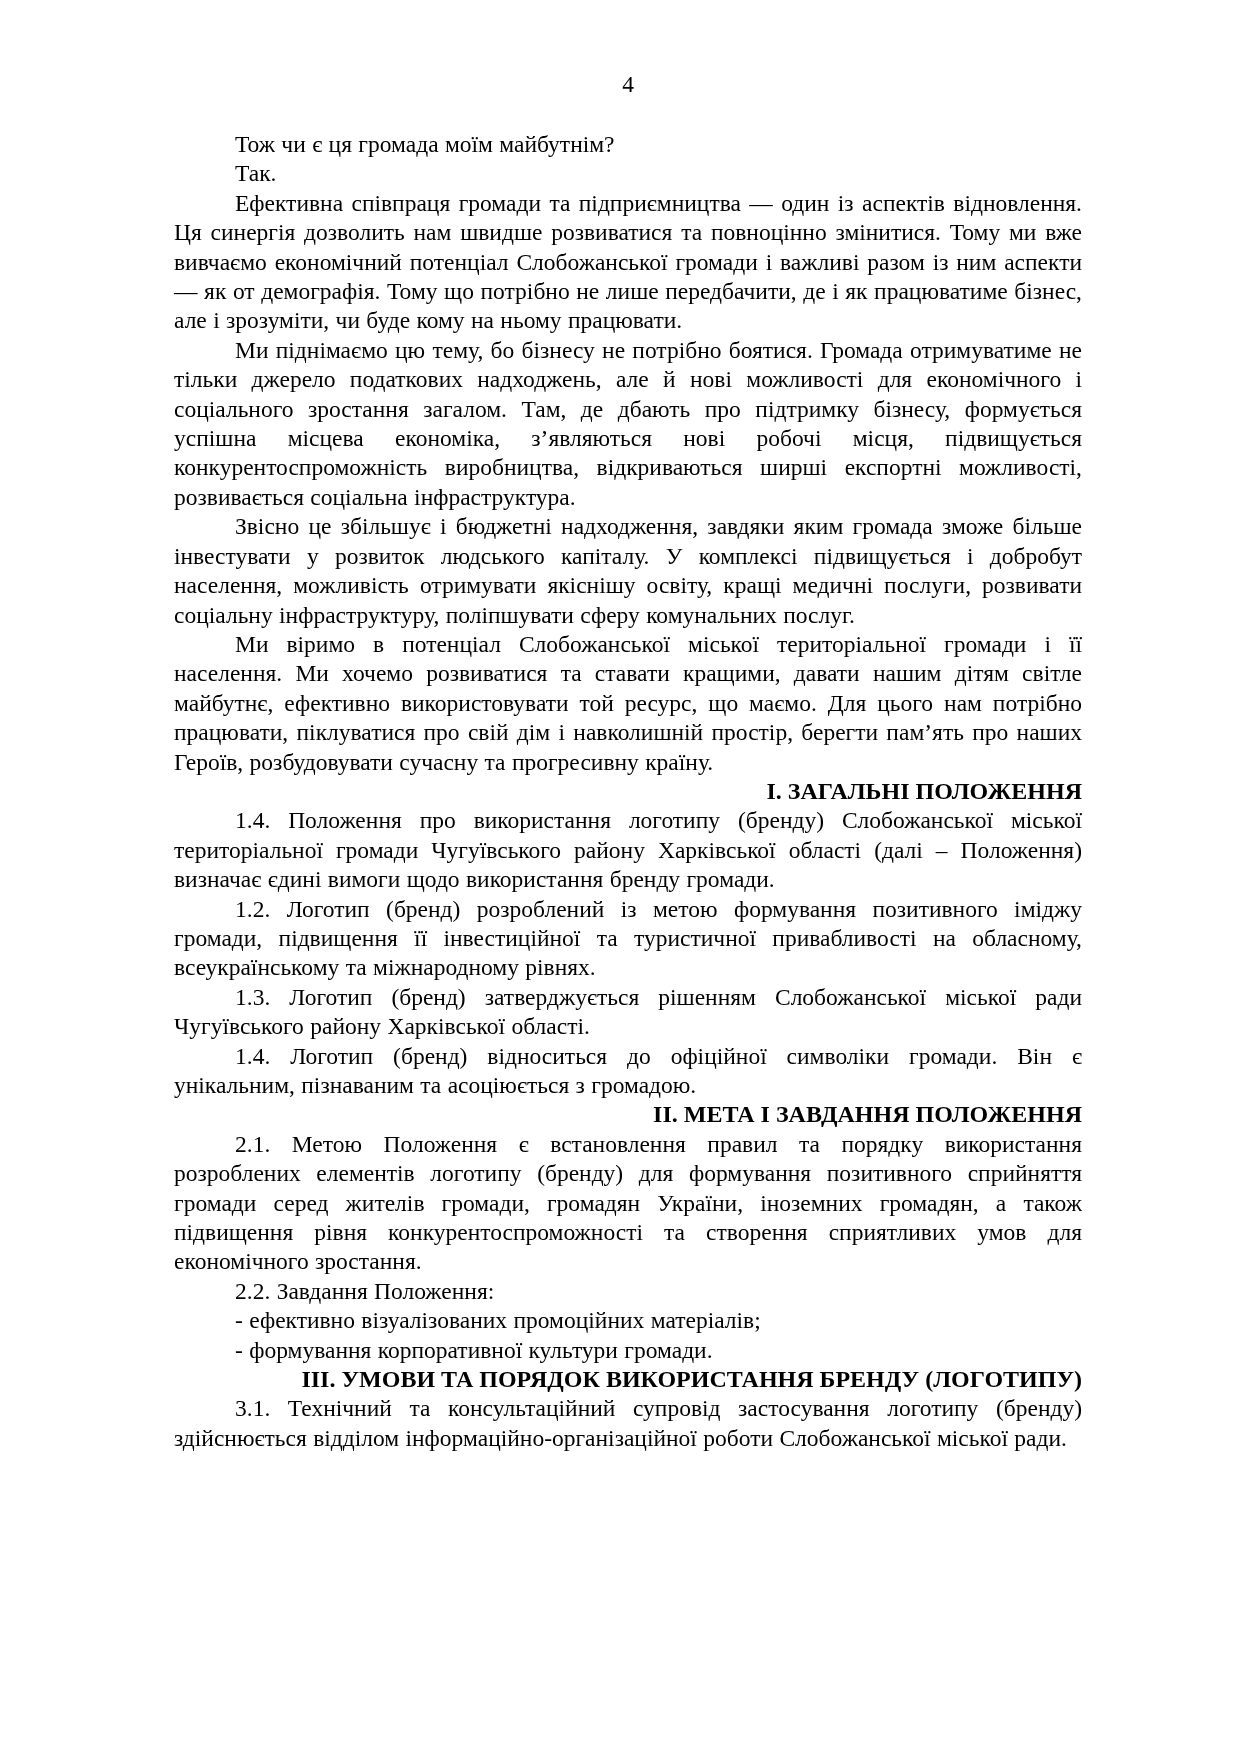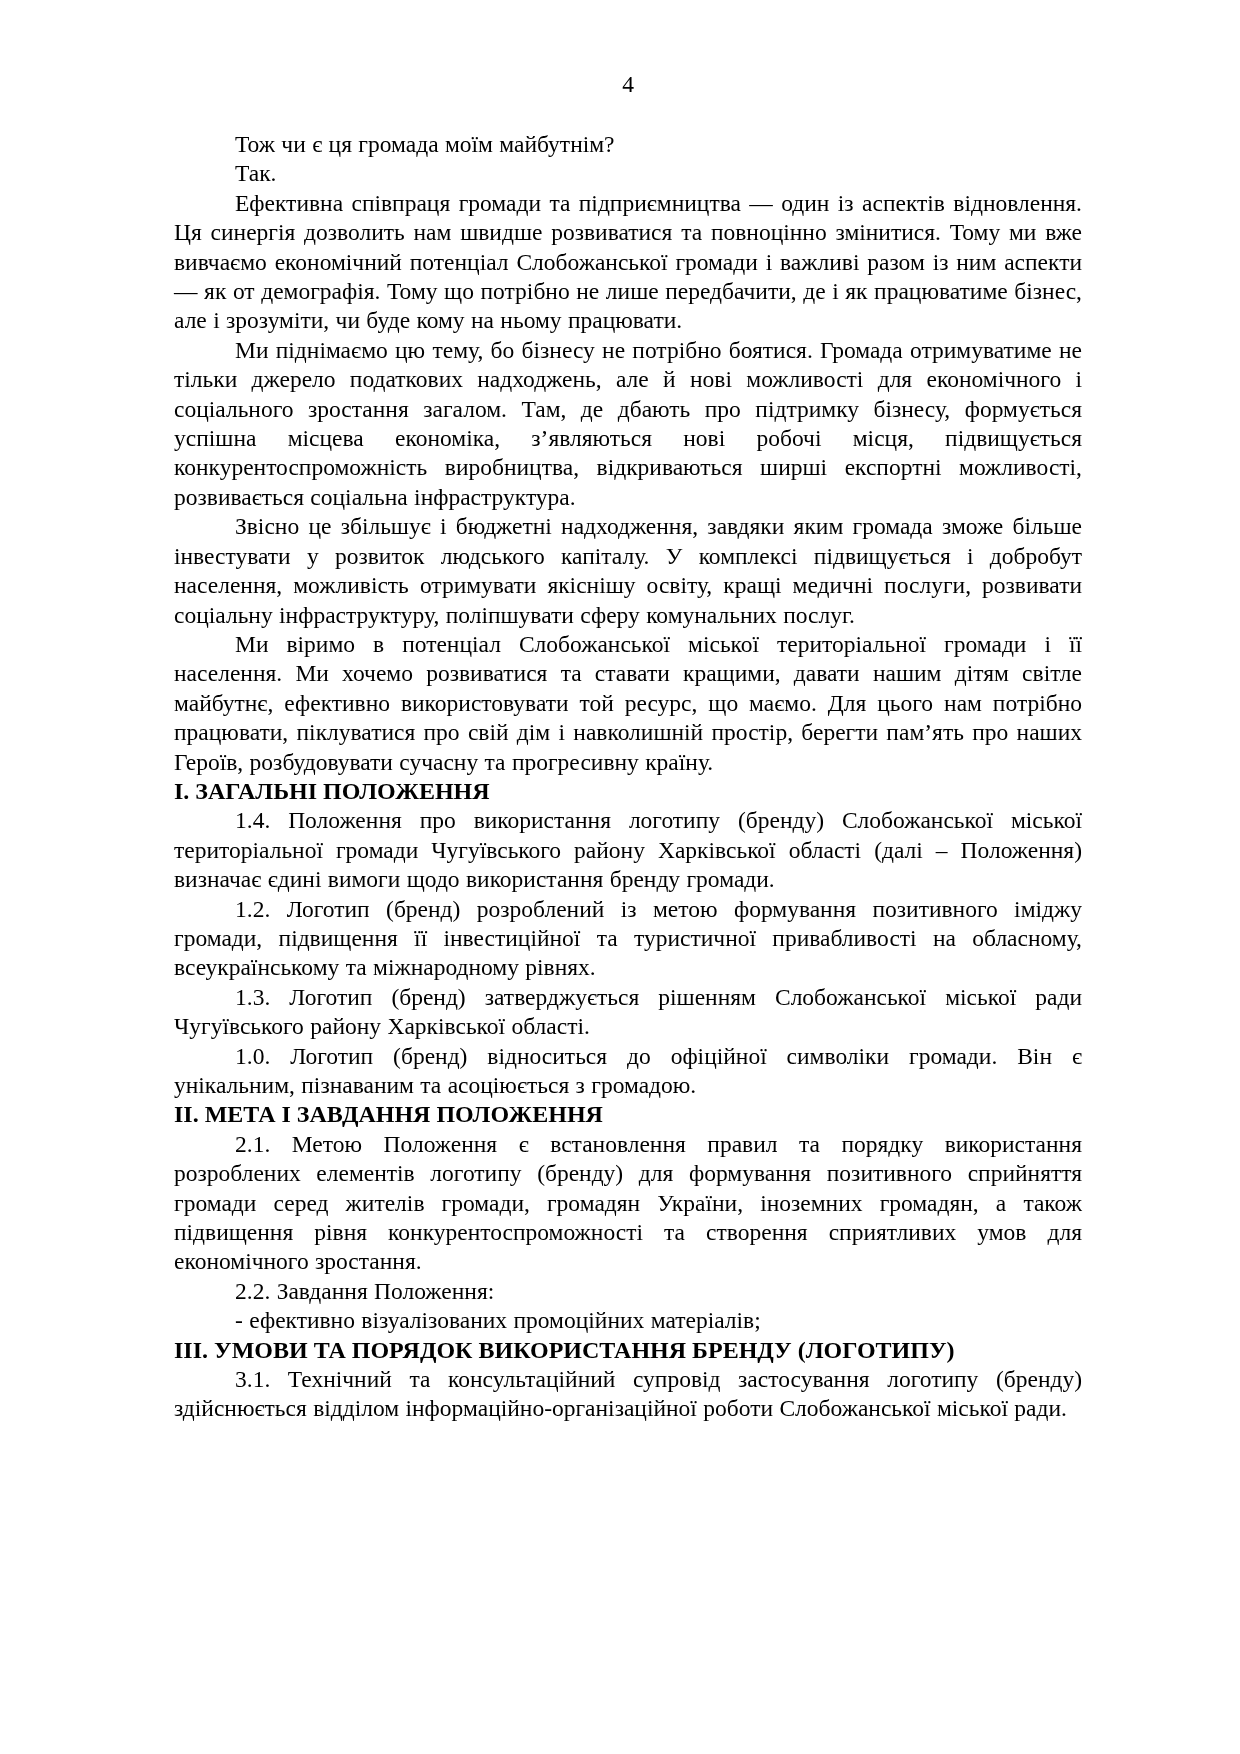--- a/index.html
+++ b/index.html
@@ -30,21 +30,21 @@
     text-align: justify;
     text-indent: 61px;
     word-spacing: 0.5px;
   }
   p.p.noindent { text-indent: 0; }
   h3.h {
     margin: 0;
     font-size: 24px;
     line-height: 29.4px;
     font-weight: bold;
-    text-align: left;
+    text-align: right;
     text-indent: 0;
   }
   .gap-lg { margin-top: 52px; }
   .gap-md { margin-top: 29px; }
 </style>
 </head>
 <body>
 
 <div class="page">
 
@@ -54,23 +54,24 @@
   <p class="p">Так.</p>
   <p class="p">Ефективна співпраця громади та підприємництва — один із аспектів відновлення. Ця синергія дозволить нам швидше розвиватися та повноцінно змінитися. Тому ми вже вивчаємо економічний потенціал Слобожанської громади і важливі разом із ним аспекти — як от демографія. Тому що потрібно не лише передбачити, де і як працюватиме бізнес, але і зрозуміти, чи буде кому на ньому працювати.</p>
   <p class="p">Ми піднімаємо цю тему, бо бізнесу не потрібно боятися. Громада отримуватиме не тільки джерело податкових надходжень, але й нові можливості для економічного і соціального зростання загалом. Там, де дбають про підтримку бізнесу, формується успішна місцева економіка, з’являються нові робочі місця, підвищується конкурентоспроможність виробництва, відкриваються ширші експортні можливості, розвивається соціальна інфраструктура.</p>
   <p class="p">Звісно це збільшує і бюджетні надходження, завдяки яким громада зможе більше інвестувати у розвиток людського капіталу. У комплексі підвищується і добробут населення, можливість отримувати якіснішу освіту, кращі медичні послуги, розвивати соціальну інфраструктуру, поліпшувати сферу комунальних послуг.</p>
   <p class="p">Ми віримо в потенціал Слобожанської міської територіальної громади і її населення. Ми хочемо розвиватися та ставати кращими, давати нашим дітям світле майбутнє, ефективно використовувати той ресурс, що маємо. Для цього нам потрібно працювати, піклуватися про свій дім і навколишній простір, берегти пам’ять про наших Героїв, розбудовувати сучасну та прогресивну країну.</p>
 
   <h3 class="h gap-lg">І. ЗАГАЛЬНІ ПОЛОЖЕННЯ</h3>
   <p class="p">1.4. Положення про використання логотипу (бренду) Слобожанської міської територіальної громади Чугуївського району Харківської області (далі – Положення) визначає єдині вимоги щодо використання бренду громади.</p>
   <p class="p">1.2. Логотип (бренд) розроблений із метою формування позитивного іміджу громади, підвищення її інвестиційної та туристичної привабливості на обласному, всеукраїнському та міжнародному рівнях.</p>
   <p class="p">1.3. Логотип (бренд) затверджується рішенням Слобожанської міської ради Чугуївського району Харківської області.</p>
-  <p class="p">1.0. Логотип (бренд) відноситься до офіційної символіки громади. Він є унікальним, пізнаваним та асоціюється з громадою.</p>
+  <p class="p">1.4. Логотип (бренд) відноситься до офіційної символіки громади. Він є унікальним, пізнаваним та асоціюється з громадою.</p>
 
   <h3 class="h gap-md">ІІ. МЕТА І ЗАВДАННЯ ПОЛОЖЕННЯ</h3>
   <p class="p">2.1. Метою Положення є встановлення правил та порядку використання розроблених елементів логотипу (бренду) для формування позитивного сприйняття громади серед жителів громади, громадян України, іноземних громадян, а також підвищення рівня конкурентоспроможності та створення сприятливих умов для економічного зростання.</p>
   <p class="p">2.2. Завдання Положення:</p>
   <p class="p">- ефективно візуалізованих промоційних матеріалів;</p>
+  <p class="p">- формування корпоративної культури громади.</p>
 
   <h3 class="h gap-md">ІІІ. УМОВИ ТА ПОРЯДОК ВИКОРИСТАННЯ БРЕНДУ (ЛОГОТИПУ)</h3>
   <p class="p">3.1. Технічний та консультаційний супровід застосування логотипу (бренду) здійснюється відділом інформаційно-організаційної роботи Слобожанської міської ради.</p>
 
 </div>
 
 </body></html>

